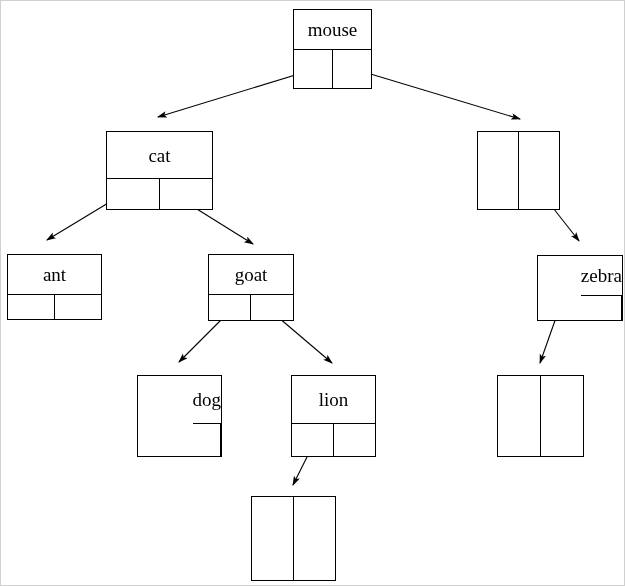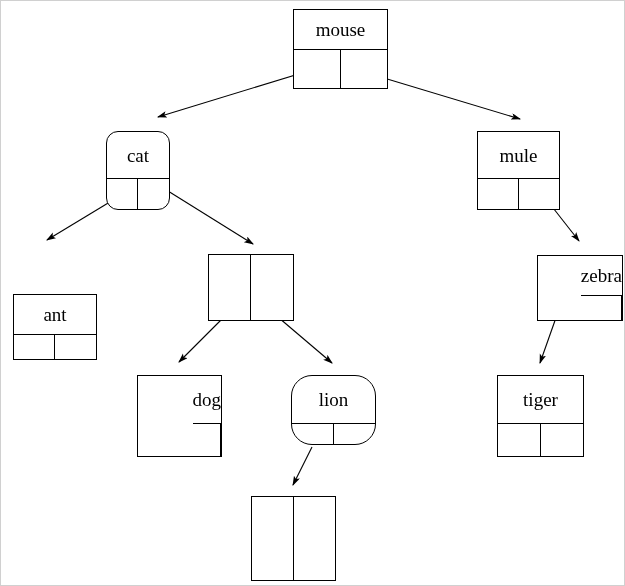--- a/index.html
+++ b/index.html
@@ -73,77 +73,76 @@
         <line x1="127" y1="190" x2="46" y2="239" stroke="#000000" stroke-width="1.1" marker-end="url(#arrowhead)"></line>
         <line x1="167" y1="190" x2="252" y2="243" stroke="#000000" stroke-width="1.1" marker-end="url(#arrowhead)"></line>
         <line x1="538" y1="189" x2="578" y2="240" stroke="#000000" stroke-width="1.1" marker-end="url(#arrowhead)"></line>
         <line x1="228" y1="311" x2="178" y2="361" stroke="#000000" stroke-width="1.1" marker-end="url(#arrowhead)"></line>
         <line x1="271" y1="311" x2="331" y2="362" stroke="#000000" stroke-width="1.1" marker-end="url(#arrowhead)"></line>
         <line x1="557" y1="311" x2="539" y2="362" stroke="#000000" stroke-width="1.1" marker-end="url(#arrowhead)"></line>
         <line x1="311" y1="446" x2="292" y2="484" stroke="#000000" stroke-width="1.1" marker-end="url(#arrowhead)"></line>
       </g>
   </svg>
   <div id="nodes-layer">
-      <div class="node" style="left: 292px; top: 8px; width: 95px; height: 80px;">
+      <div class="node" style="left: 292px; top: 8px; width: 79px; height: 80px;">
         <div class="node-label" style="height: 40px; font-size: 19px;">mouse</div>
         <div class="node-ptrs">
           <div class="ptr left"></div>
           <div class="ptr right"></div>
         </div>
       </div>
-      <div class="node" style="left: 105px; top: 130px; width: 64px; height: 79px; border-radius: 12px;">
+      <div class="node" style="left: 105px; top: 130px; width: 107px; height: 79px;">
         <div class="node-label" style="height: 47px; font-size: 19px;">cat</div>
         <div class="node-ptrs">
           <div class="ptr left"></div>
           <div class="ptr right"></div>
         </div>
       </div>
       <div class="node" style="left: 476px; top: 130px; width: 83px; height: 79px;">
-        <div class="node-label" style="height: 47px; font-size: 19px;">mule</div>
         <div class="node-ptrs">
           <div class="ptr left"></div>
           <div class="ptr right"></div>
         </div>
       </div>
-      <div class="node" style="left: 12px; top: 253px; width: 84px; height: 66px; margin-top: 40px;">
+      <div class="node" style="left: 6px; top: 253px; width: 95px; height: 66px;">
         <div class="node-label" style="height: 40px; font-size: 19px;">ant</div>
         <div class="node-ptrs">
           <div class="ptr left"></div>
           <div class="ptr right"></div>
         </div>
       </div>
       <div class="node" style="left: 207px; top: 253px; width: 86px; height: 67px;">
+        <div class="node-label" style="height: 40px; font-size: 19px;">goat</div>
         <div class="node-ptrs">
           <div class="ptr left"></div>
           <div class="ptr right"></div>
         </div>
       </div>
       <div class="node" style="left: 536px; top: 254px; width: 86px; height: 66px; align-items: flex-end;">
         <div class="node-label" style="height: 40px; font-size: 19px;">zebra</div>
         <div class="node-ptrs">
           <div class="ptr left"></div>
           <div class="ptr right"></div>
         </div>
       </div>
       <div class="node" style="left: 136px; top: 374px; width: 85px; height: 82px; align-items: flex-end;">
         <div class="node-label" style="height: 48px; font-size: 19px;">dog</div>
         <div class="node-ptrs">
           <div class="ptr left"></div>
           <div class="ptr right"></div>
         </div>
       </div>
-      <div class="node" style="left: 290px; top: 374px; width: 85px; height: 70px; border-radius: 21px;">
+      <div class="node" style="left: 290px; top: 374px; width: 85px; height: 82px;">
         <div class="node-label" style="height: 48px; font-size: 19px;">lion</div>
         <div class="node-ptrs">
           <div class="ptr left"></div>
           <div class="ptr right"></div>
         </div>
       </div>
       <div class="node" style="left: 496px; top: 374px; width: 87px; height: 82px;">
-        <div class="node-label" style="height: 48px; font-size: 19px;">tiger</div>
         <div class="node-ptrs">
           <div class="ptr left"></div>
           <div class="ptr right"></div>
         </div>
       </div>
       <div class="node" style="left: 250px; top: 495px; width: 85px; height: 85px;">
         <div class="node-ptrs">
           <div class="ptr left"></div>
           <div class="ptr right"></div>
         </div>

